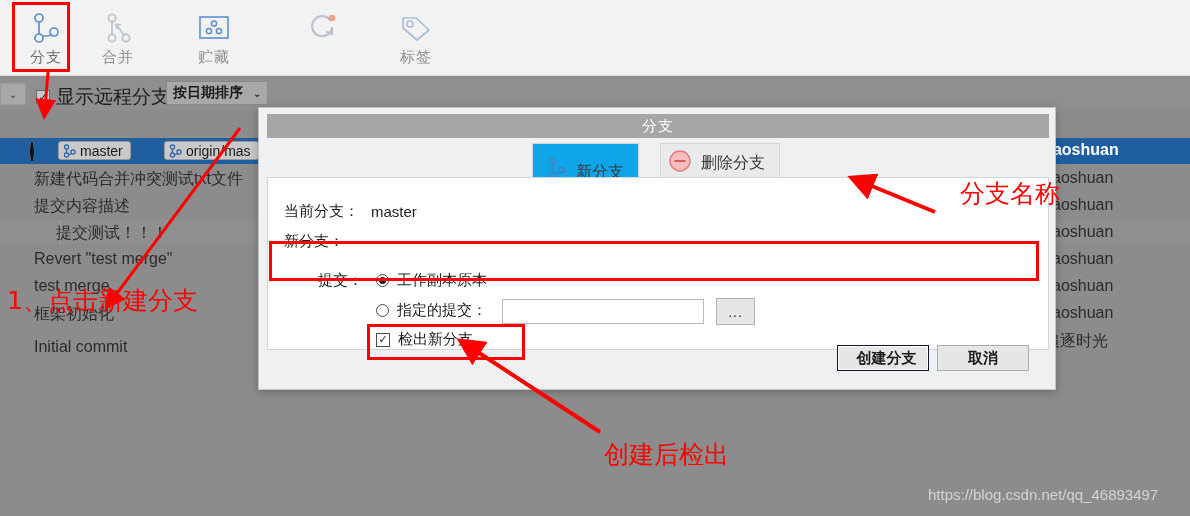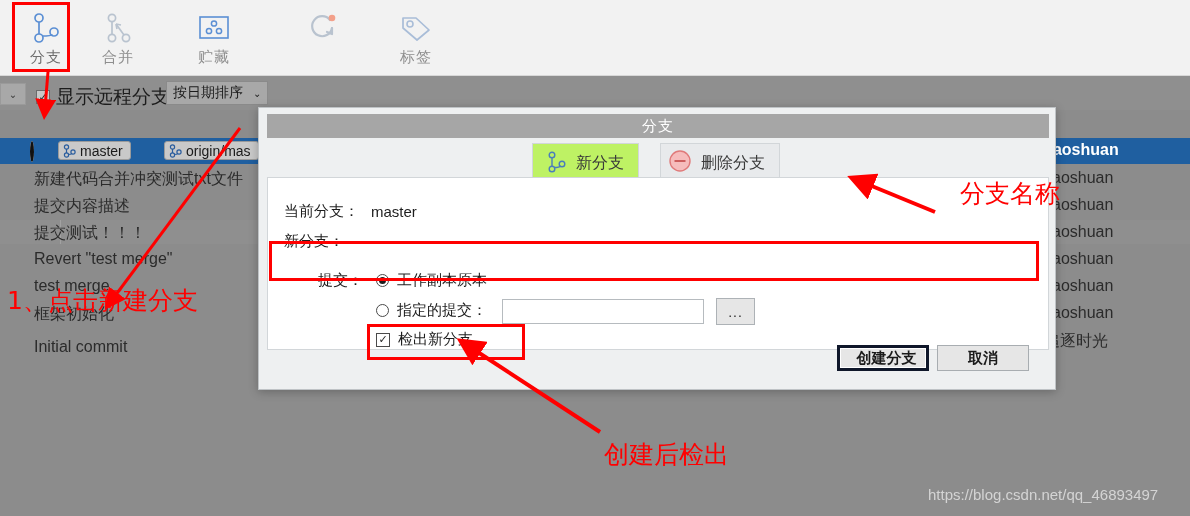--- a/index.html
+++ b/index.html
@@ -47,21 +47,21 @@
   .cbox {
     width:14px; height:14px; background:#c8c8c8; border:1px solid #6b6b6b;
     display:flex;align-items:center;justify-content:center;
     font-size:11px; color:#1d1d1d; line-height:1;
   }
   .fb-check .lbl { font-size:19px; color:#1c1c1c; }
   .fb-sort {
     position:absolute; left:166px; top:81px; height:24px;
     background:#a8a8a8; border:1px solid #8a8a8a;
     display:flex; align-items:center; gap:10px; padding:0 6px;
-    font-size:14px; color:#1b1b1b;
+    font-size:14px; color:#1b1b1b;font-weight:bold;
   }
   .fb-sort .cdn { font-size:10px; }
 
   
   .listpane { position:absolute; left:0; top:110px; width:1190px; height:406px; background:#8c8c8c; }
   .colsep { position:absolute; top:110px; width:1px; height:24px; background:#a2a2a2; }
   .hdrstrip { position:absolute; left:0; top:110px; width:1190px; height:24px; background:#8f8f8f; }
 
   .row { position:absolute; left:0; width:1190px; height:26px; }
   .row.sel { background:#1f5fa0; }
@@ -89,21 +89,21 @@
     position:absolute; left:8px; top:6px; width:782px; height:24px;
     background:#a6a6a6; color:#fff; font-size:15px;
     display:flex; align-items:center; justify-content:center; letter-spacing:1px;
   }
   .tabstrip { position:absolute; left:8px; top:30px; width:782px; height:44px; }
   .tab {
     position:absolute; top:5px; height:39px;
     display:flex; align-items:center; gap:9px;
     font-size:16px; color:#3a3a3a; padding:0 14px;
   }
-  .tab.sel { background:#bef264; border:1px solid #d2d6d9; border-bottom:none; top:5px; height:40px;}
+  .tab.sel { background:#0ea5e9; border:1px solid #d2d6d9; border-bottom:none; top:5px; height:40px;align-items:flex-end;}
   .tab.unsel { background:#e8eaec; border:1px solid #d2d6d9; border-bottom:none; }
   .dlg-body {
     position:absolute; left:8px; top:69px; width:782px; height:173px;
     background:#ffffff; border:1px solid #d2d6d9;
   }
   .fieldrow { position:absolute; display:flex; align-items:center; }
   .flabel { font-size:15px; color:#1d1d1d; }
   .fval { font-size:15px; color:#1d1d1d; }
   .txtinput {
     height:29px; background:#fff; border:1px solid #7fb0dd;
@@ -118,21 +118,21 @@
   .dots-btn {
     height:27px; width:39px; background:#e6e6e6; border:1px solid #adb2b6;
     display:flex; align-items:center; justify-content:center;
     font-size:14px; color:#2a2a2a; letter-spacing:1px;
   }
   .btn {
     height:26px; background:#e6e6e6; border:1px solid #a8adb1;
     display:flex; align-items:center; justify-content:center;
     font-size:15px; color:#1a1a1a; font-weight:bold;
   }
-  .btn.primary { border:3px solid #0f172a; box-shadow:inset 0 0 0 1px #fff;padding-left:7px; }
+  .btn.primary { border:1px solid #0f172a; box-shadow:inset 0 0 0 1px #fff;padding-left:7px; }
 
   
   .anno { position:absolute; color:#ff0000; font-size:25px; white-space:nowrap;
           font-family:"DejaVu Sans","Liberation Sans",sans-serif; }
   svg.overlay { position:absolute; left:0; top:0; width:1190px; height:516px; pointer-events:none; }
 
   .watermark {
     position:absolute; left:928px; top:486px;
     font-size:15px; color:#d4d4d4;
   }
@@ -250,21 +250,21 @@
 
     <div class="row" style="top:56px;">
       <span class="msg" style="top:3px;">新建代码合并冲突测试txt文件</span>
       <span class="author" style="top:3px;">yaoshuan</span>
     </div>
     <div class="row" style="top:83px;">
       <span class="msg" style="top:3px;">提交内容描述</span>
       <span class="author" style="top:3px;">yaoshuan</span>
     </div>
     <div class="row" style="top:110px;">
-      <span class="msg" style="top:3px;">提交测试！！！</span>
+      <span class="msg" style="top:3px;margin-left:22px;">提交测试！！！</span>
       <span class="author" style="top:3px;">yaoshuan</span>
     </div>
     <div class="row" style="top:137px;">
       <span class="msg" style="top:3px;">Revert "test merge"</span>
       <span class="author" style="top:3px;">yaoshuan</span>
     </div>
     <div class="row" style="top:164px;">
       <span class="msg" style="top:3px;">test merge</span>
       <span class="author" style="top:3px;">yaoshuan</span>
     </div>

